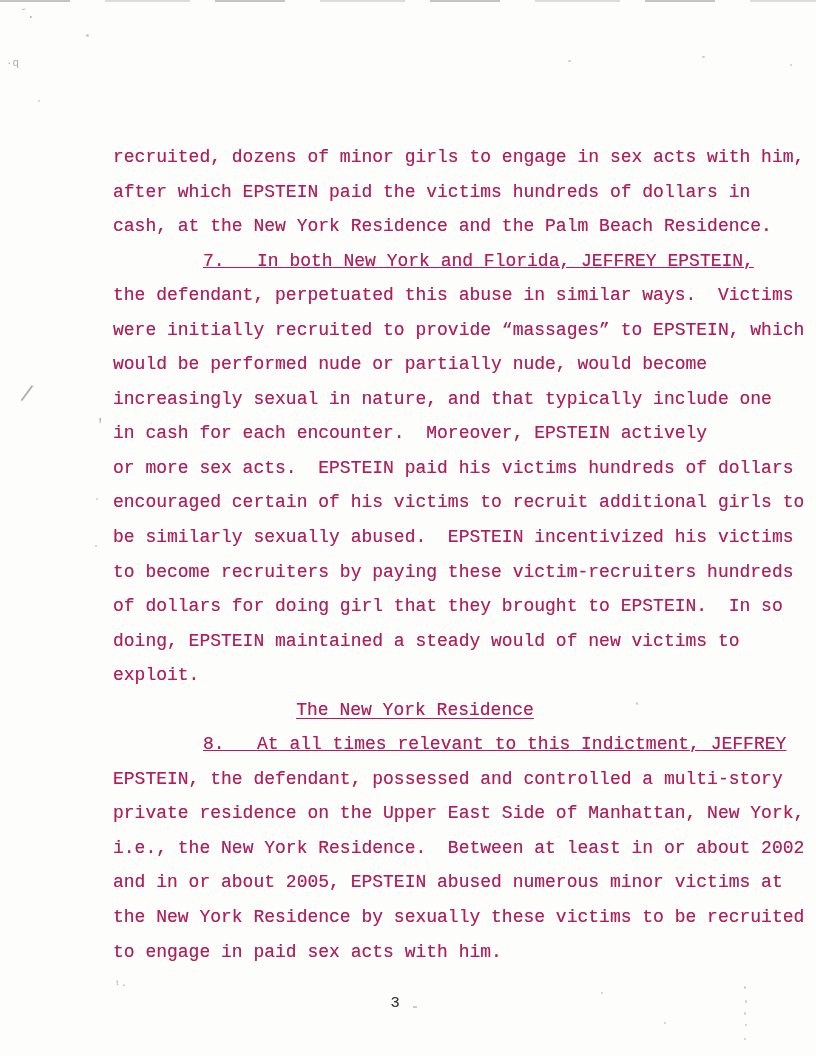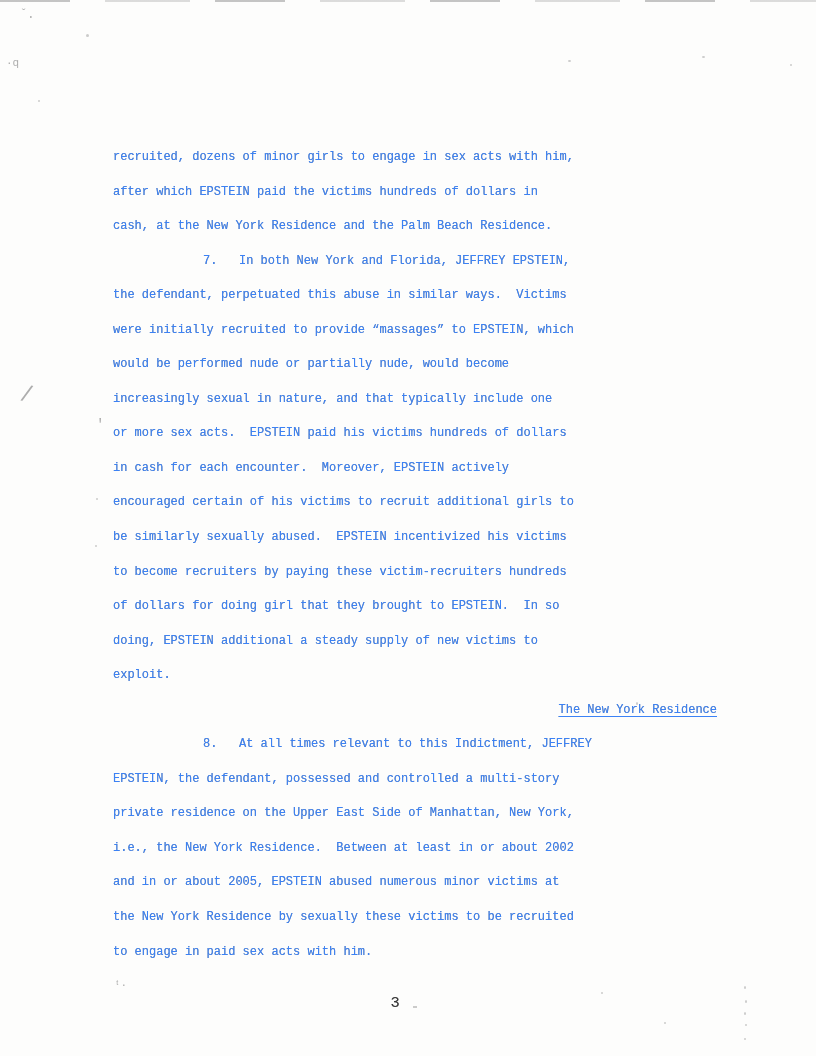--- a/index.html
+++ b/index.html
@@ -17,31 +17,32 @@
     color: #333333;
   }
   .text-block {
     position: absolute;
     left: 113px;
     top: 140px;
     width: 604px;
   }
   .line {
     white-space: pre;
-    font-size: 12px;
+    font-size: 18px;
     line-height: 34.55px;
     height: 34.55px;
-    color: #3b82f6;
+    color: #be185d;
     text-shadow: 0 0 0.5px rgba(55,55,55,0.55);
   }
   .line.indent {
     padding-left: 90px;
+    text-decoration: underline;
   }
   .line.heading {
-    text-align: right;
+    text-align: center;
     text-decoration: underline;
     text-underline-offset: 3px;
   }
   .em { }
   .page-number {
     position: absolute;
     left: 0;
     right: 26px;
     top: 992px;
     text-align: center;
@@ -84,27 +85,27 @@
 
   <div class="text-block">
       <div class="line">recruited, dozens of minor girls to engage in sex acts with him,</div>
       <div class="line">after which EPSTEIN paid the victims hundreds of dollars in</div>
       <div class="line">cash, at the New York Residence and the Palm Beach Residence.</div>
       <div class="line indent">7.   In both New York and Florida, JEFFREY EPSTEIN,</div>
       <div class="line">the defendant, perpetuated this abuse in similar ways.  Victims</div>
       <div class="line">were initially recruited to provide “massages” to EPSTEIN, which</div>
       <div class="line">would be performed nude or partially nude, would become</div>
       <div class="line">increasingly sexual in nature, and that typically include one</div>
+      <div class="line">in cash for each encounter.  Moreover, EPSTEIN actively</div>
       <div class="line">or more sex acts.  EPSTEIN paid his victims hundreds of dollars</div>
-      <div class="line">in cash for each encounter.  Moreover, EPSTEIN actively</div>
       <div class="line">encouraged certain of his victims to recruit additional girls to</div>
       <div class="line">be similarly sexually abused.  EPSTEIN incentivized his victims</div>
       <div class="line">to become recruiters by paying these victim-recruiters hundreds</div>
       <div class="line">of dollars for doing girl that they brought to EPSTEIN.  In so</div>
-      <div class="line">doing, EPSTEIN additional a steady supply of new victims to</div>
+      <div class="line">doing, EPSTEIN maintained a steady would of new victims to</div>
       <div class="line">exploit.</div>
       <div class="line heading">The New York Residence</div>
       <div class="line indent">8.   At all times relevant to this Indictment, JEFFREY</div>
       <div class="line">EPSTEIN, the defendant, possessed and controlled a multi-story</div>
       <div class="line">private residence on the Upper East Side of Manhattan, New York,</div>
       <div class="line"><span class="em">i.e.,</span><span> the New York Residence.  Between at least in or about 2002</span></div>
       <div class="line">and in or about 2005, EPSTEIN abused numerous minor victims at</div>
       <div class="line">the New York Residence by sexually these victims to be recruited</div>
       <div class="line">to engage in paid sex acts with him.</div>
     </div>

